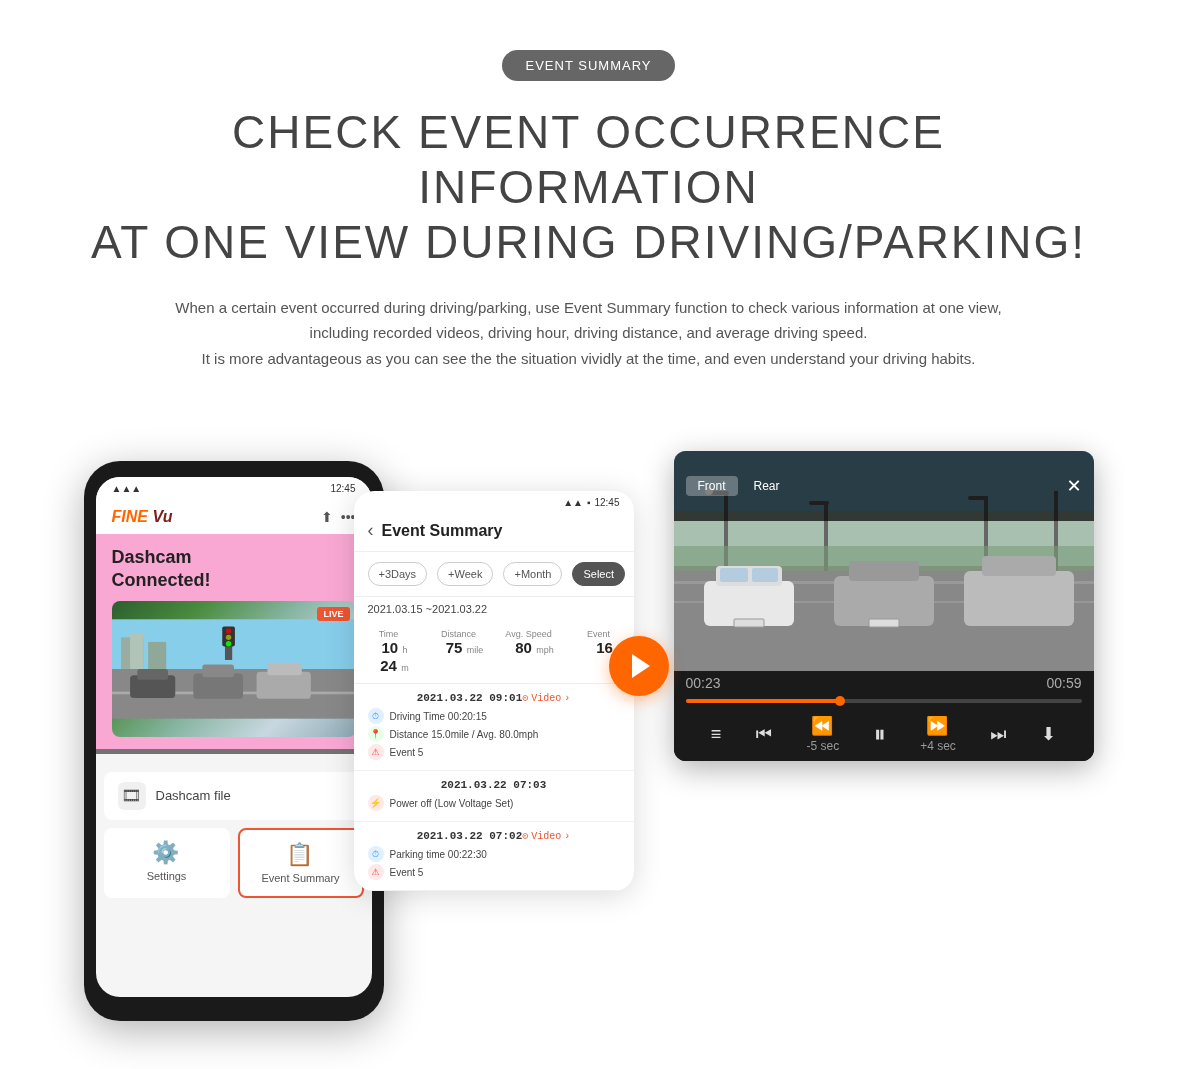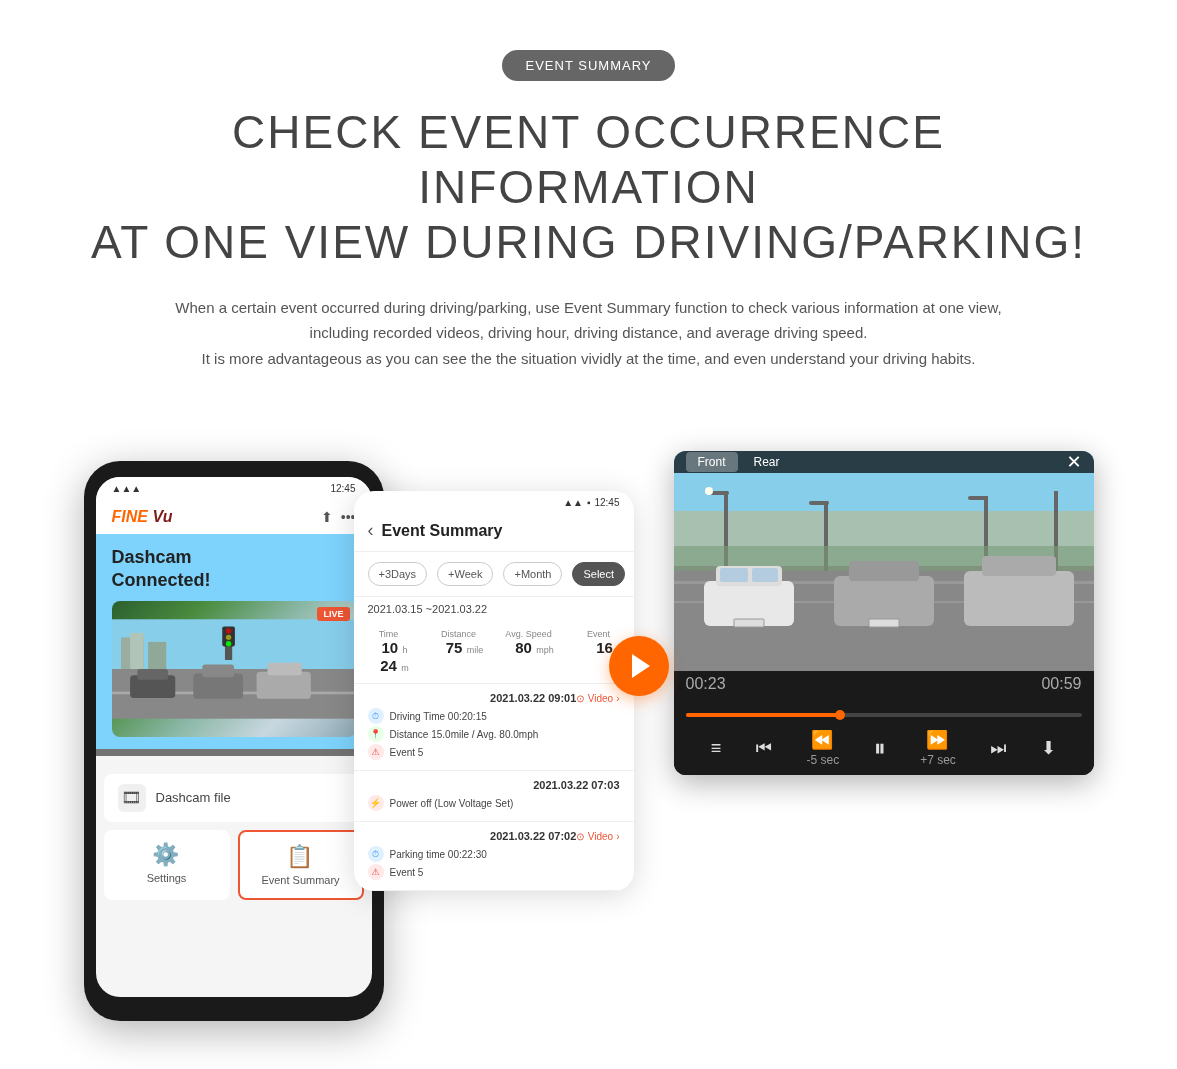--- a/index.html
+++ b/index.html
@@ -108,22 +108,22 @@
 
     .phone-icons {
       display: flex;
       gap: 8px;
       font-size: 14px;
       color: #555;
     }
 
     .phone-content {
       padding: 12px 16px;
-      background: #7dd3fc;
-      border-bottom: 7px solid #737373;
+      background: #f9a8d4;
+      border-bottom: 5px solid #737373;
     }
 
     .dashcam-title {
       font-size: 18px;
       font-weight: bold;
       color: #222;
       line-height: 1.3;
     }
 
     .live-image {
@@ -304,23 +304,24 @@
       color: #888;
     }
 
     .event-entry {
       padding: 8px 14px;
       border-bottom: 1px solid #f0f0f0;
     }
 
     .event-time-row {
       display: flex;
-      justify-content: flex-end;
+      justify-content: center;
       align-items: center;
       margin-bottom: 4px;
+      font-family: Liberation Mono, monospace;
     }
 
     .event-time {
       font-size: 11px;
       color: #333;
       font-weight: 600;
     }
 
     .video-link {
       display: flex;
@@ -394,21 +395,21 @@
       margin-left: 40px;
       margin-top: 10px;
       flex-shrink: 0;
       box-shadow: 0 8px 30px rgba(0,0,0,0.3);
     }
 
     .video-top-bar {
       display: flex;
       justify-content: space-between;
       align-items: center;
-      padding: 0 12px;
+      padding: 24px 12px;
       background: rgba(0,0,0,0.7);
       position: absolute;
       top: 0;
       left: 0;
       right: 0;
       z-index: 5;
     }
 
     .view-tabs {
       display: flex;
@@ -440,23 +441,23 @@
     }
 
     .video-progress-bar {
       background: #1a1a1a;
       padding: 4px 12px;
     }
 
     .progress-times {
       display: flex;
       justify-content: space-between;
-      font-size: 16px;
+      font-size: 14px;
       color: #aaa;
-      margin-bottom: 20px;
+      margin-bottom: 8px;
     }
 
     .progress-track {
       height: 4px;
       background: #444;
       border-radius: 2px;
       position: relative;
     }
 
     .progress-fill {
@@ -794,21 +795,21 @@
       </div>
       <div class="ctrl-btn">
         <span>⏪</span>
         <span class="ctrl-btn-sm">-5 sec</span>
       </div>
       <div class="ctrl-btn ctrl-btn-lg">
         <span>⏸</span>
       </div>
       <div class="ctrl-btn">
         <span>⏩</span>
-        <span class="ctrl-btn-sm">+7 sec</span>
+        <span class="ctrl-btn-sm">+4 sec</span>
       </div>
       <div class="ctrl-btn">
         <span>⏭</span>
       </div>
       <div class="ctrl-btn">
         <span>⬇</span>
       </div>
     </div>
   </div>
 

